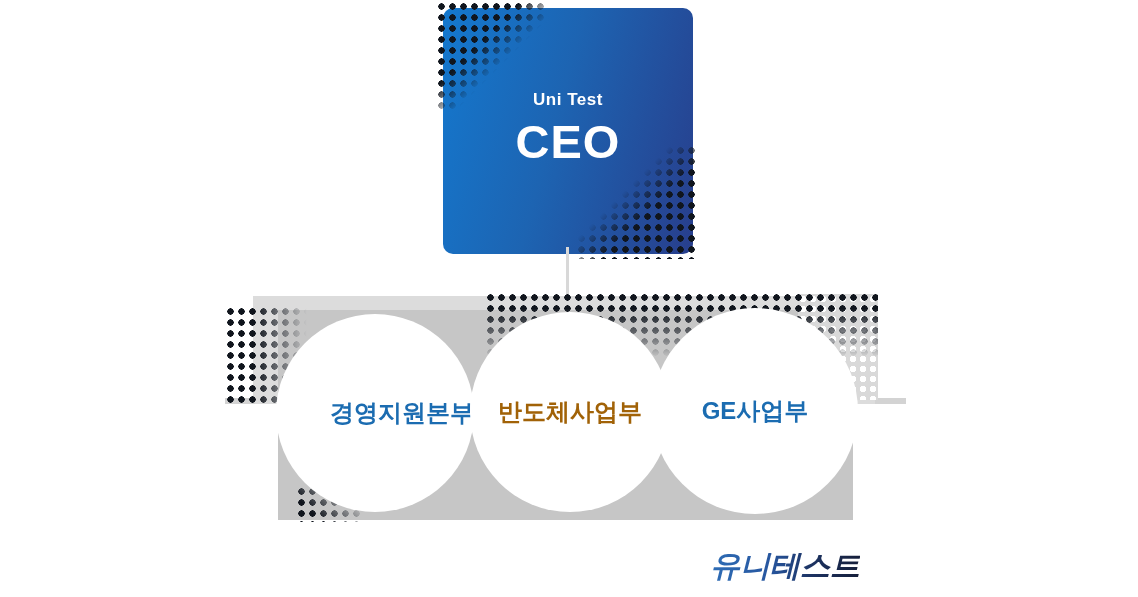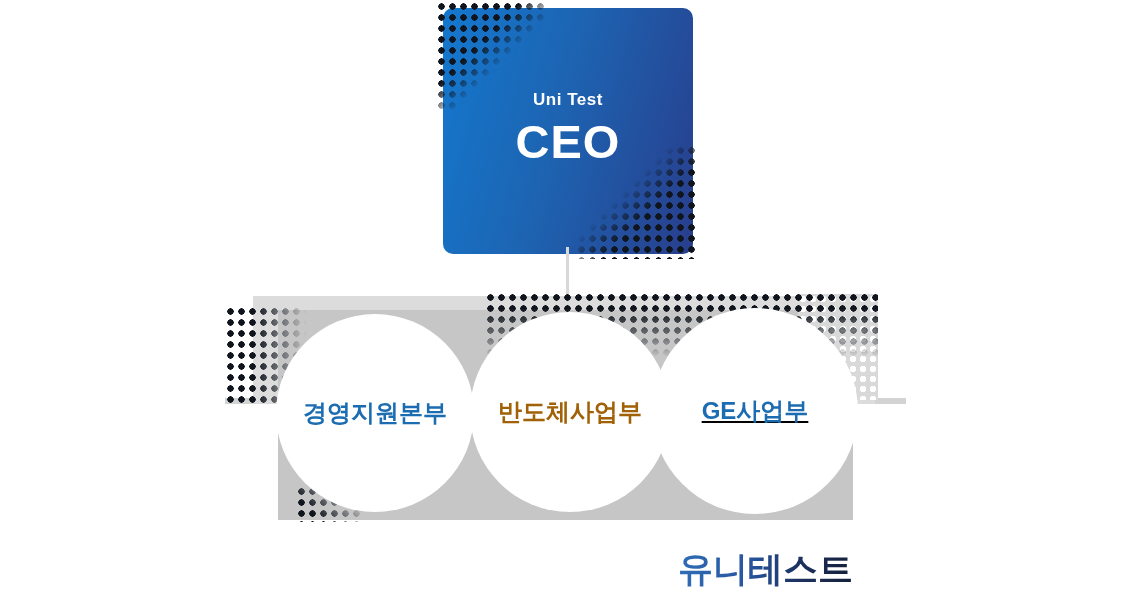--- a/index.html
+++ b/index.html
@@ -62,31 +62,32 @@
   .dots-bottom-left{
     left:296px;top:486px;width:68px;height:36px;
     -webkit-mask-image:linear-gradient(45deg,#000 25%,transparent 78%);
             mask-image:linear-gradient(45deg,#000 25%,transparent 78%);
   }
   
   .circle{
     position:absolute;background:#ffffff;border-radius:50%;
     display:flex;align-items:center;justify-content:center;
   }
-  .circle-1{left:276px;top:314px;width:198px;height:198px;}
+  .circle-1{left:276px;top:314px;width:198px;height:198px;justify-content:flex-end;}
   .circle-2{left:470px;top:312px;width:200px;height:200px;}
-  .circle-3{left:652px;top:308px;width:206px;height:206px;text-decoration:underline;}
+  .circle-3{left:652px;top:308px;width:206px;height:206px;}
   .circle span{font-size:24px;font-weight:700;}
   
   .watermark{
-    position:absolute;left:678px;top:546px;
-    font-size:35px;font-weight:800;letter-spacing:0;
+    position:absolute;left:710px;top:546px;
+    font-size:30px;font-weight:800;letter-spacing:0;
     background:linear-gradient(90deg,#2e6db6 0%,#27569f 40%,#1c3261 68%,#161f3a 100%);
     -webkit-background-clip:text;background-clip:text;
     color:transparent;
+    font-style:italic;
   }
 </style>
 </head>
 <body>
 
 <div class="stage">
 
   <div class="ceo-card">
     <div class="dots corner-tl"></div>
     <div class="dots corner-br"></div>

